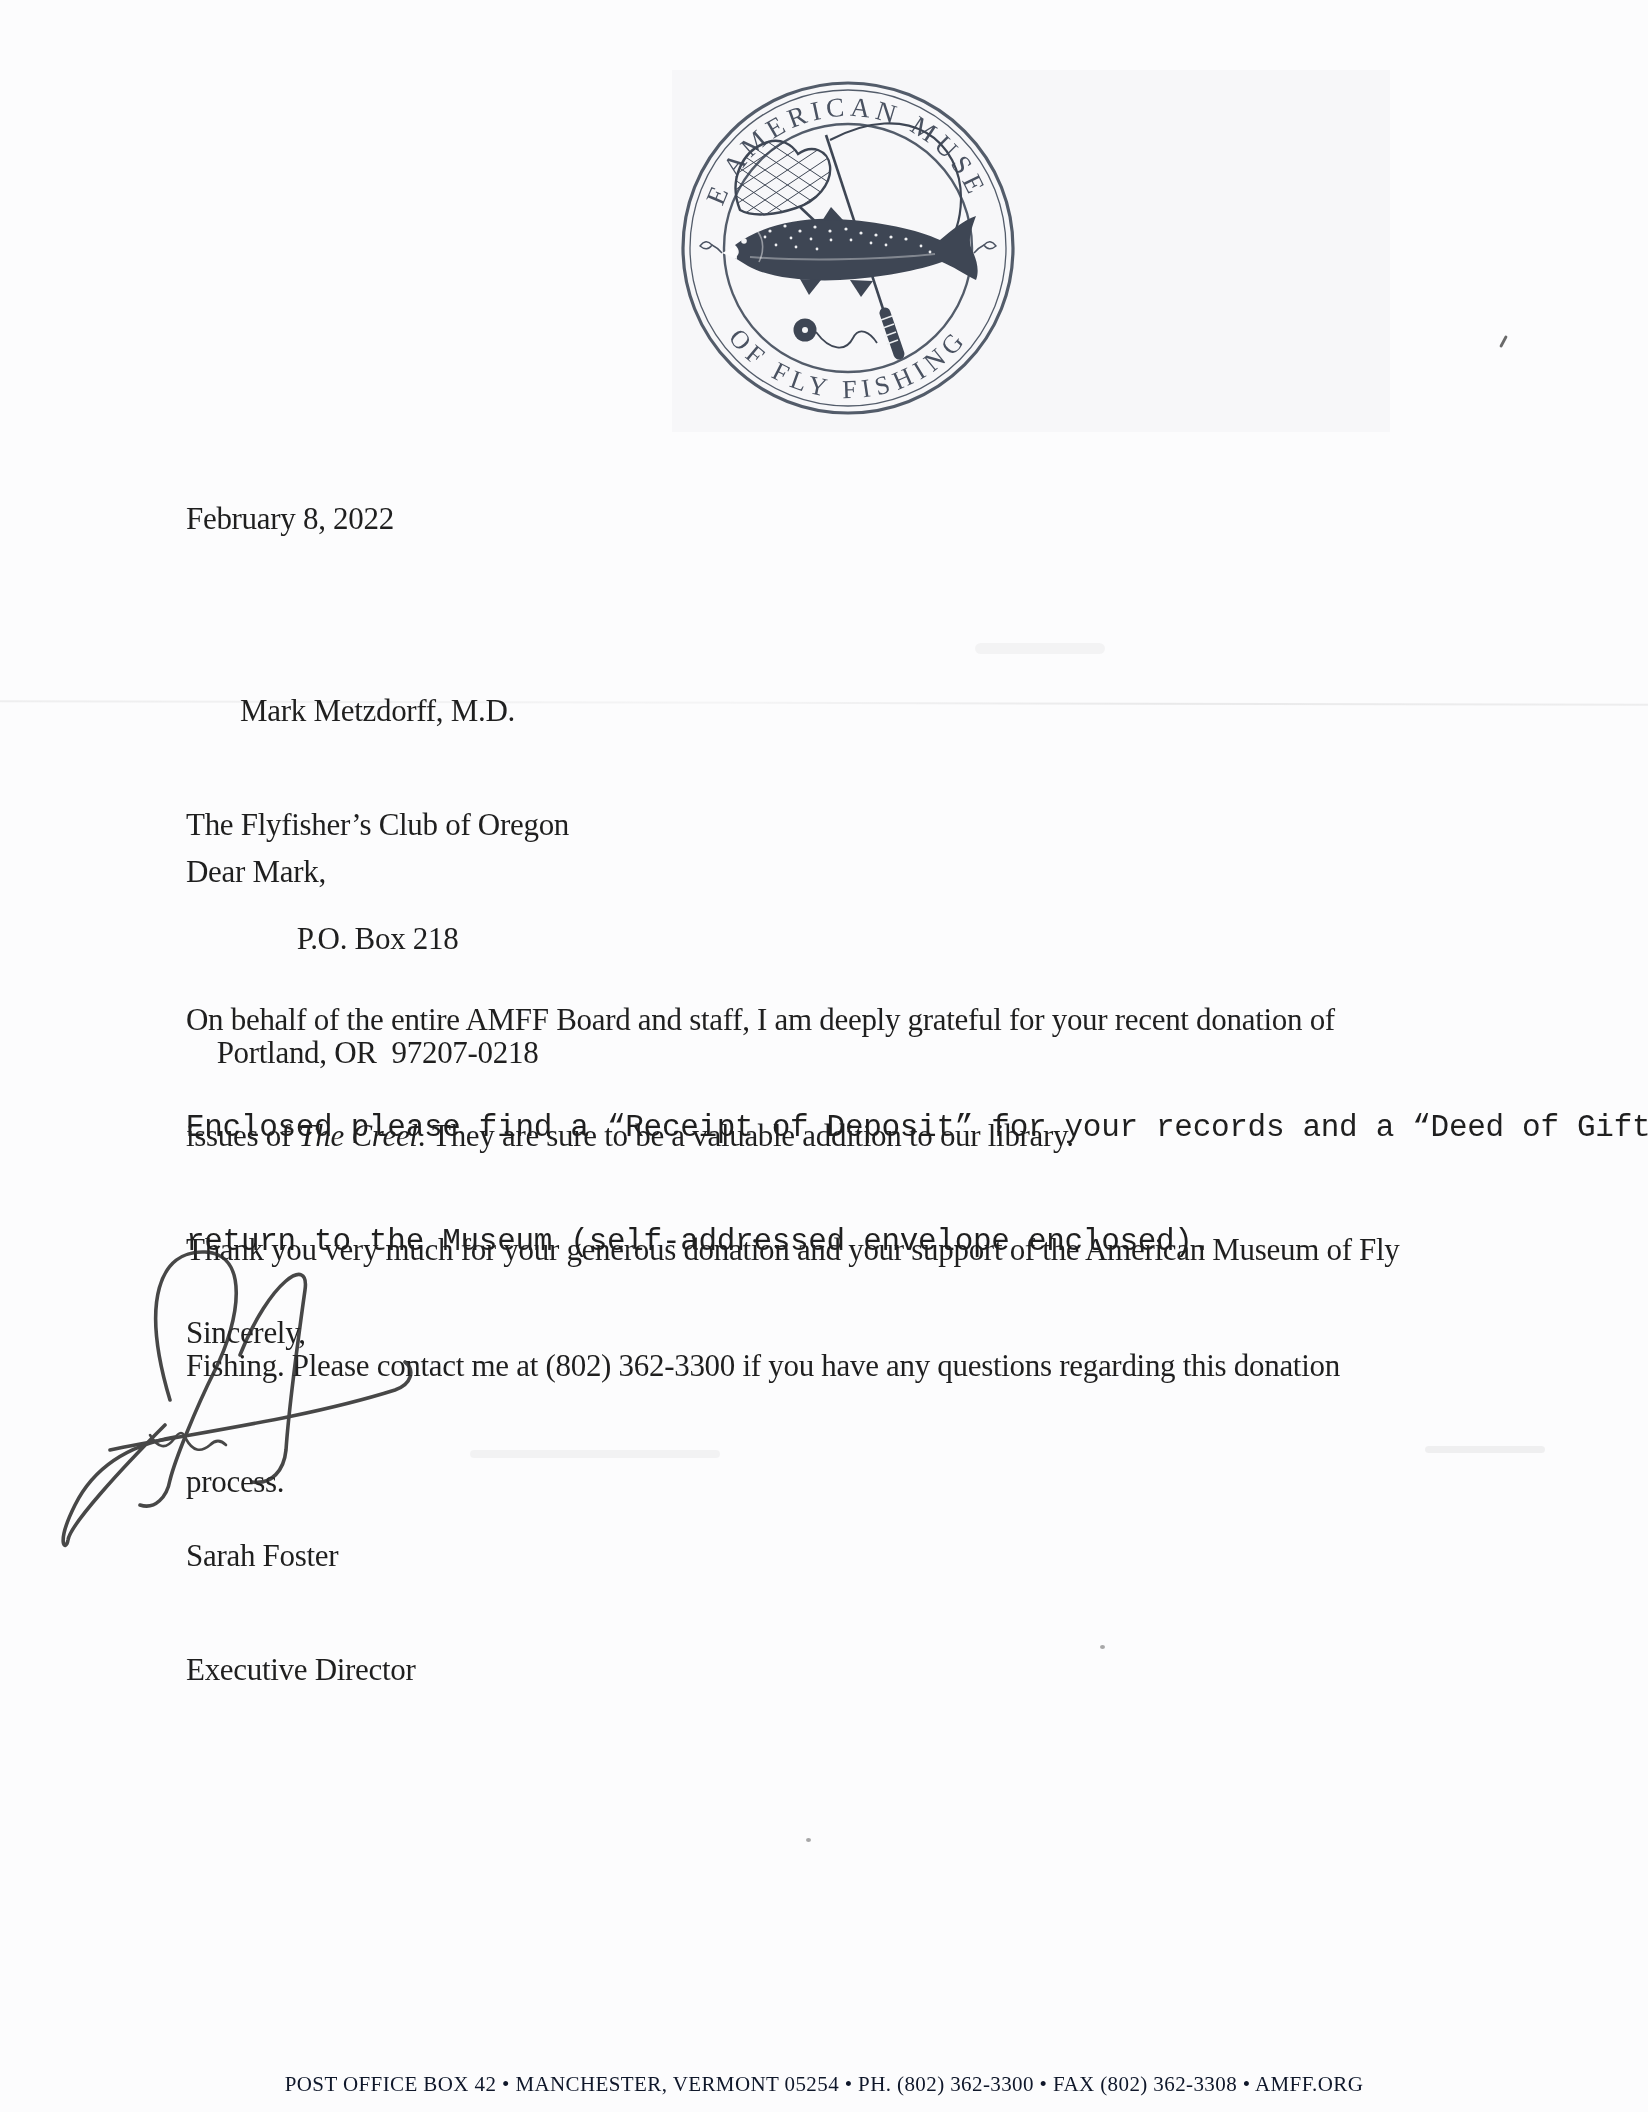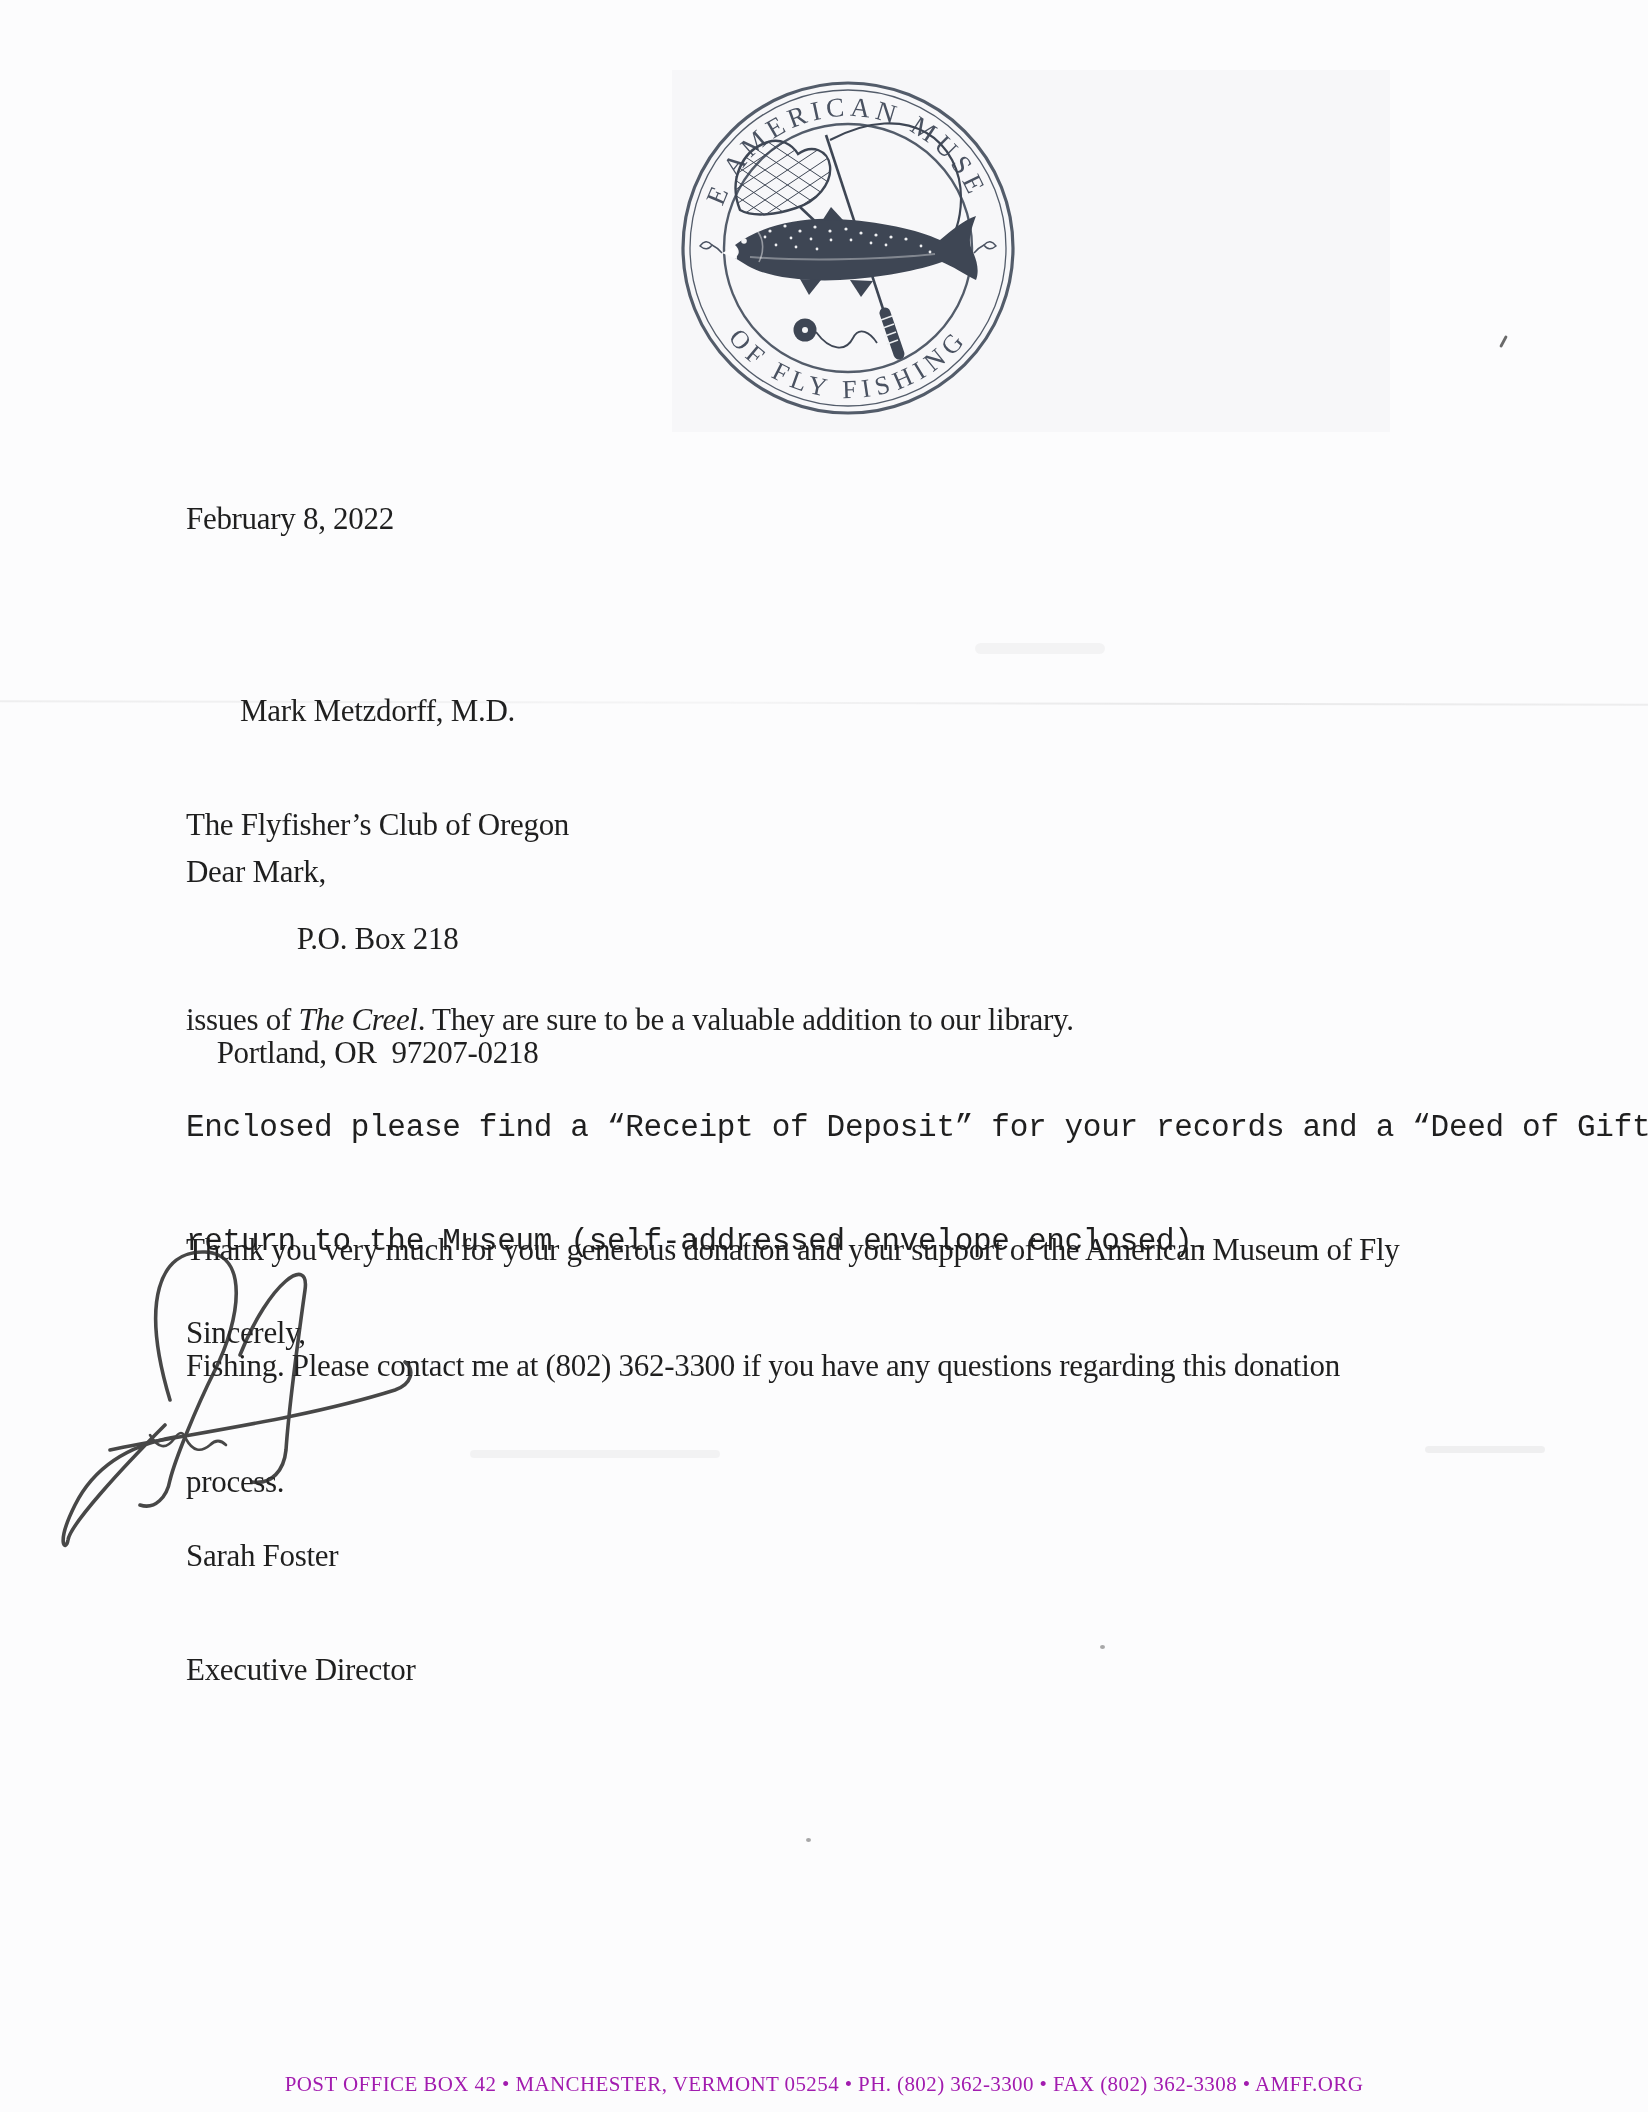--- a/index.html
+++ b/index.html
@@ -24,21 +24,21 @@
     position:absolute;left:0;top:702px;width:1648px;height:2px;
     background:linear-gradient(90deg,rgba(0,0,0,0.055),rgba(0,0,0,0.03) 45%,rgba(0,0,0,0.075) 70%,rgba(0,0,0,0.06));
     transform:rotate(0.12deg);
   }
   .smudge{position:absolute;border-radius:6px;background:rgba(0,0,0,0.035);}
   .dot{position:absolute;width:5px;height:4px;border-radius:50%;background:rgba(40,40,40,0.4);}
   .tick{position:absolute;width:3px;height:13px;background:#6a6a6a;transform:rotate(28deg);border-radius:2px;}
   .sig{position:absolute;left:50px;top:1240px;width:440px;height:310px;}
   .footer{
     position:absolute;left:0;top:2072px;width:1648px;
-    text-align:center;font-size:21px;letter-spacing:0.4px;color:#a21caf;
+    text-align:center;font-size:21px;letter-spacing:0.4px;color:#0f172a;
     font-family:"Liberation Serif","DejaVu Serif",serif;
   }
   .seal text{
     font-family:"Liberation Serif","DejaVu Serif",serif;
     fill:#4a5261;
   }
   .arc-top{font-size:27px;letter-spacing:5px;}
   .arc-bottom{font-size:26px;letter-spacing:6px;}
 </style>
 </head>
@@ -161,20 +161,21 @@
   <div class="txt" style="top:618px;text-align:center;">
     <div class="addr-line">Mark Metzdorff, M.D.</div>
     <div class="addr-line">The Flyfisher’s Club of Oregon</div>
     <div class="addr-line">P.O. Box 218</div>
     <div class="addr-line">Portland, OR  97207-0218</div>
   </div>
 
   <div class="txt line" style="top:850px;">Dear Mark,</div>
 
   <div class="txt" style="top:926px;">
+    <div class="line">On behalf of the entire AMFF Board and staff, I am deeply grateful for your recent donation of</div>
     <div class="line"><span>issues of </span><span class="it">The Creel</span><span>. They are sure to be a valuable addition to our library.</span></div>
   </div>
 
   <div class="txt" style="top:1036px;font-family:Liberation Mono, monospace;">
     <div class="line">Enclosed please find a “Receipt of Deposit” for your records and a “Deed of Gift” for you to sign and</div>
     <div class="line">return to the Museum (self-addressed envelope enclosed).</div>
   </div>
 
   <div class="txt" style="top:1156px;">
     <div class="line">Thank you very much for your generous donation and your support of the American Museum of Fly</div>

